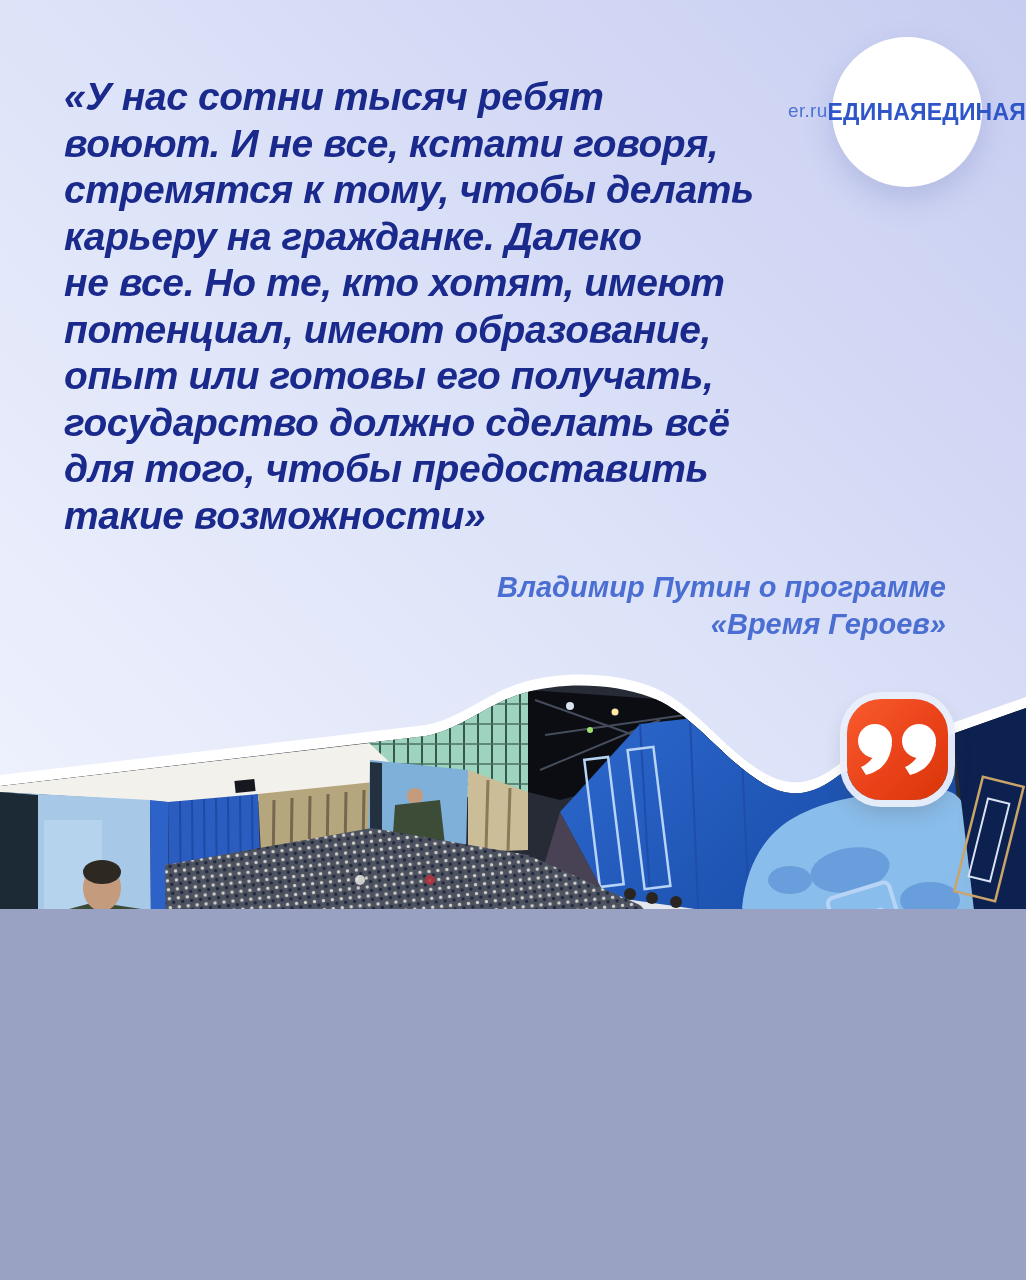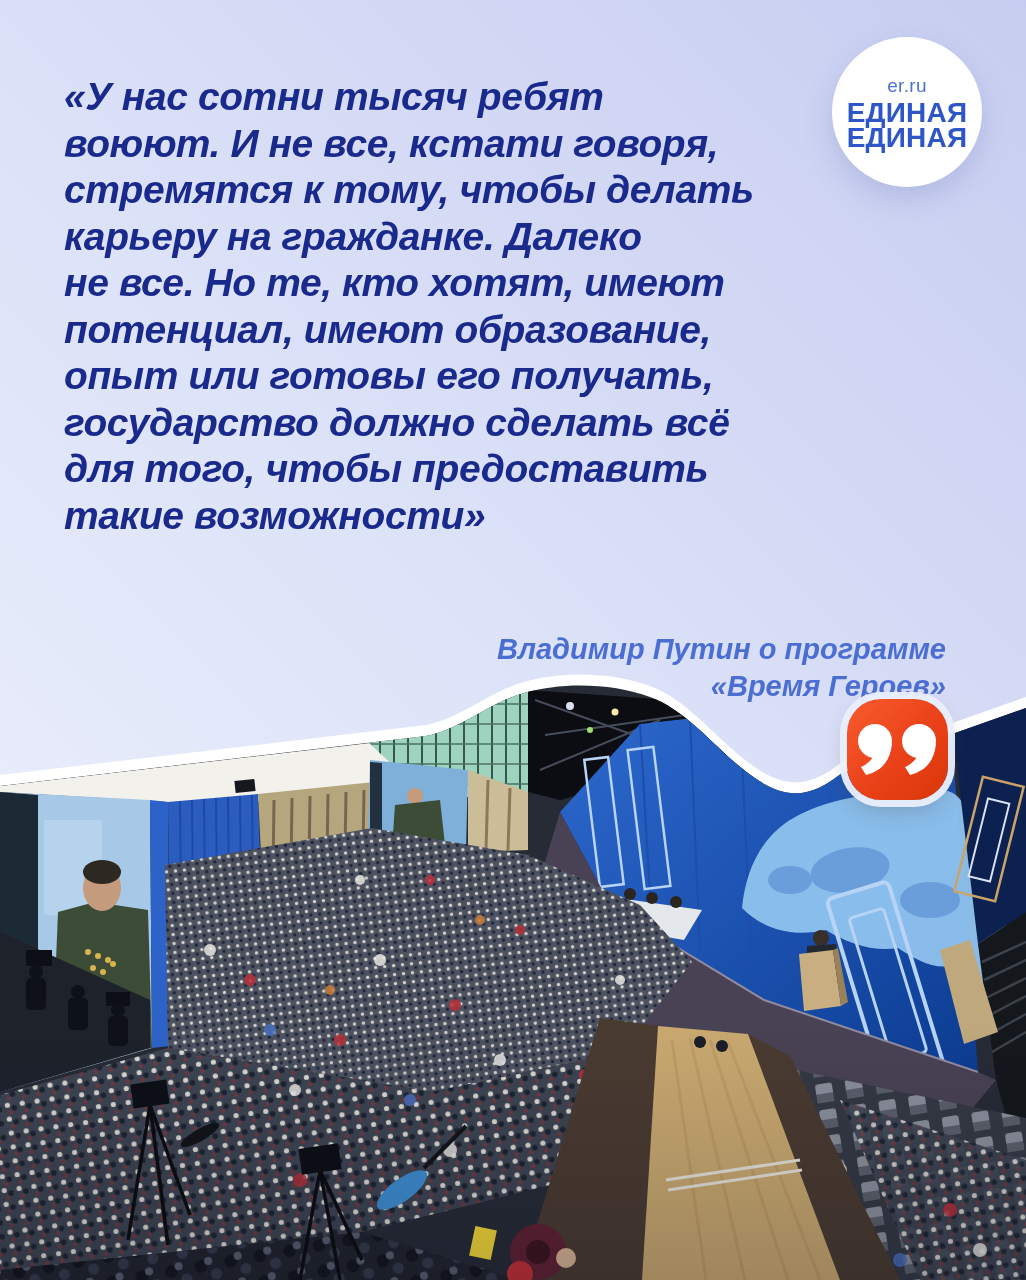--- a/index.html
+++ b/index.html
@@ -1,37 +1,37 @@
 <!DOCTYPE html>
 <html><head>
 <meta charset="utf-8">
 <style>
   html,body{margin:0;padding:0;background:#9aa2c4;}
   .poster{
-    position:relative;width:1026px;height:1280px;overflow:hidden;
+    position:relative;width:1026px;height:909px;overflow:hidden;
     background:linear-gradient(45deg,#f0f3fe 0%,#dde3f8 48%,#c7cdf0 100%);
     font-family:"Liberation Sans",sans-serif;
   }
   .quote{
     position:absolute;left:64px;top:74px;width:910px;
     font-size:39px;line-height:46.5px;font-weight:700;font-style:italic;
     color:#19298c;letter-spacing:-0.4px;white-space:pre-line;
   }
   .attribution{
-    position:absolute;right:80px;top:631px;width:640px;
+    position:absolute;right:80px;top:569px;width:640px;
     font-size:29px;line-height:37px;font-weight:700;font-style:italic;
     color:#4a6ed2;text-align:right;white-space:pre-line;
   }
   .badge{
     position:absolute;left:832px;top:37px;width:150px;height:150px;border-radius:50%;
-    background:#ffffff;display:flex;flex-direction:column;align-items:center;justify-content:center;
+    background:#ffffff;display:flex;flex-direction:row;align-items:center;justify-content:center;
     box-shadow:0 12px 28px rgba(110,125,190,.28);
   }
   .badge .url{font-size:19px;font-weight:500;color:#4e72d4;letter-spacing:.3px;margin-bottom:3px;}
-  .badge .brand{font-size:28px;font-weight:800;color:#2f56c8;line-height:25px;letter-spacing:.2px;}
+  .badge .brand{font-size:23px;font-weight:800;color:#2f56c8;line-height:25px;letter-spacing:.2px;}
   .photo-svg{position:absolute;left:0;top:0;width:1026px;height:1280px;}
   .quote-icon{
     position:absolute;left:847px;top:699px;width:101px;height:101px;border-radius:34px;
     background:linear-gradient(135deg,#f85c2e 0%,#ea4119 55%,#d93608 100%);
     box-shadow:0 0 0 7px rgba(232,238,252,.96),0 10px 22px rgba(80,60,50,.25);
     display:flex;align-items:center;justify-content:center;
   }
 </style>
 </head>
 <body>

